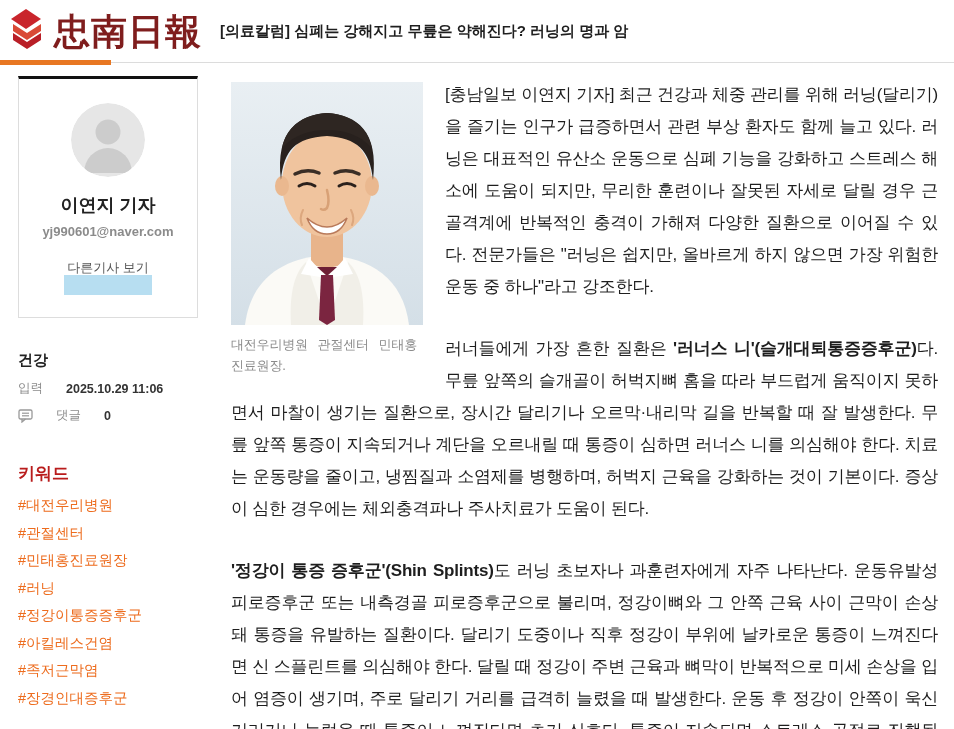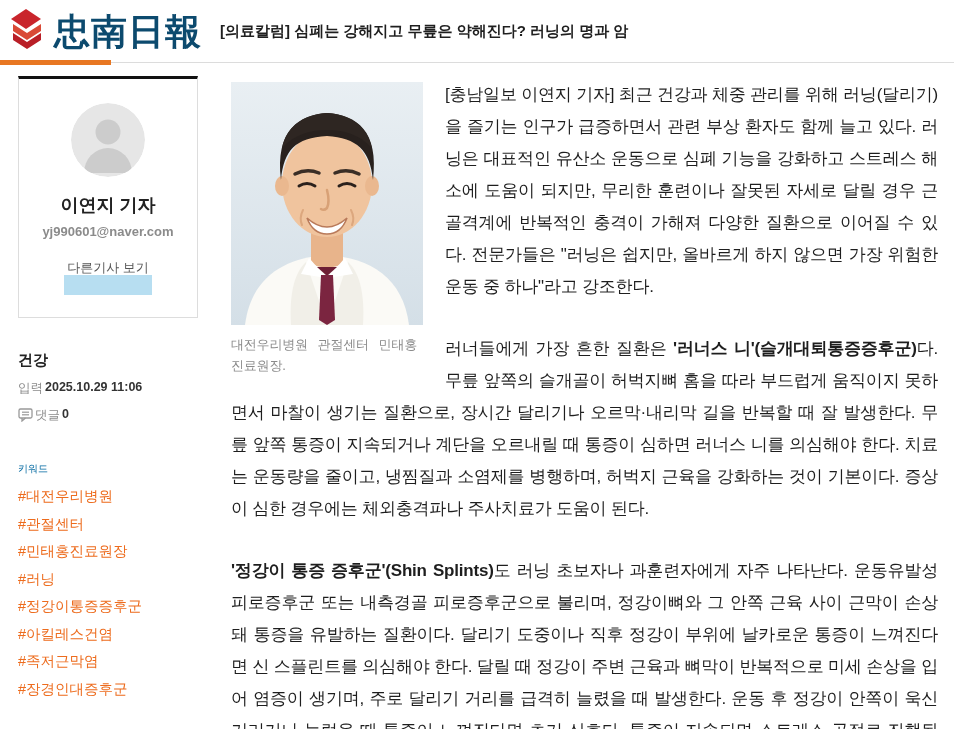--- a/index.html
+++ b/index.html
@@ -3,21 +3,21 @@
 <meta charset="utf-8">
 <style>
   * { box-sizing: border-box; margin: 0; padding: 0; }
   html,body { width: 954px; height: 729px; background: #ffffff; overflow: hidden;
     font-family: "Liberation Sans", "DejaVu Sans", sans-serif; }
 
   
   .header { display: flex; align-items: center; height: 60px; padding: 2px 16px 0 8px; }
   .logo { display: flex; align-items: center; gap: 4px; cursor: pointer; }
   .logo-text { font-family: "DejaVu Serif", "Liberation Serif", serif; font-weight: bold;
-    font-size: 36px; color: #0c4a6e; letter-spacing: 1px; line-height: 1; }
+    font-size: 36px; color: #7f1d1d; letter-spacing: 1px; line-height: 1; }
   .article-title { margin-left: 18px; font-size: 15px; font-weight: bold; color: #1f1f1f; }
 
   .divider { position: relative; height: 5px; }
   .divider::before { content:""; position: absolute; left: 0; right: 0; top: 2px; height: 1px; background: #dcdcdc; }
   .divider-accent { position: absolute; left: 0; top: 0; width: 111px; height: 5px; }
 
   
   .page-body { display: flex; padding: 0 16px 0 18px; gap: 33px; }
   .sidebar { width: 180px; flex: 0 0 180px; padding-top: 11px; }
   .main { flex: 1; padding-top: 14px; }
@@ -28,27 +28,27 @@
   .avatar { width: 74px; height: 74px; border-radius: 50%; overflow: hidden; margin: 0 auto; }
   .reporter-name { margin-top: 16px; font-size: 18px; font-weight: bold; color: #222; }
   .reporter-email { margin-top: 7px; font-size: 13px; font-weight: bold; color: #8b8b8b; }
   .other-articles { display: inline-block; margin-top: 20px; font-size: 13px; color: #555;
     cursor: pointer; padding: 0 3px 18px;
     background: linear-gradient(to bottom, transparent 45%, #b7def1 45%); }
 
   
   .meta { margin-top: 33px; }
   .category { font-size: 15px; font-weight: bold; color: #222; cursor: pointer; }
-  .meta-row { margin-top: 10px; font-size: 12.5px; color: #8b8b8b; display: flex; gap: 2px; }
+  .meta-row { margin-top: 10px; font-size: 12.5px; color: #8b8b8b; display: flex; align-items: center; gap: 23px; }
   .meta-row .val { color: #333; font-weight: bold; }
   .comment-icon { width: 15px; height: 15px; display: inline-block; }
 
   
   .keywords { margin-top: 38px; }
-  .kw-heading { font-size: 10px; font-weight: normal; color: #0369a1; }
+  .kw-heading { font-size: 17px; font-weight: bold; color: #b91c1c; }
   .kw { display: block; margin-top: 13px; font-size: 14.5px; line-height: 1; cursor: pointer; text-decoration: none; }
 
   
   .figure { float: left; width: 192px; margin: 3px 22px 8px 0; }
   .photo { width: 192px; height: 243px; display: block; }
   .caption { margin-top: 9px; font-size: 13px; line-height: 1.65; color: #8b8b8b; width: 186px; }
   .article-body { font-size: 17px; line-height: 32px; color: #1e1e1e; text-align: justify; letter-spacing: -0.2px; }
   .article-body p { margin-bottom: 30px; }
 </style>
 </head>

